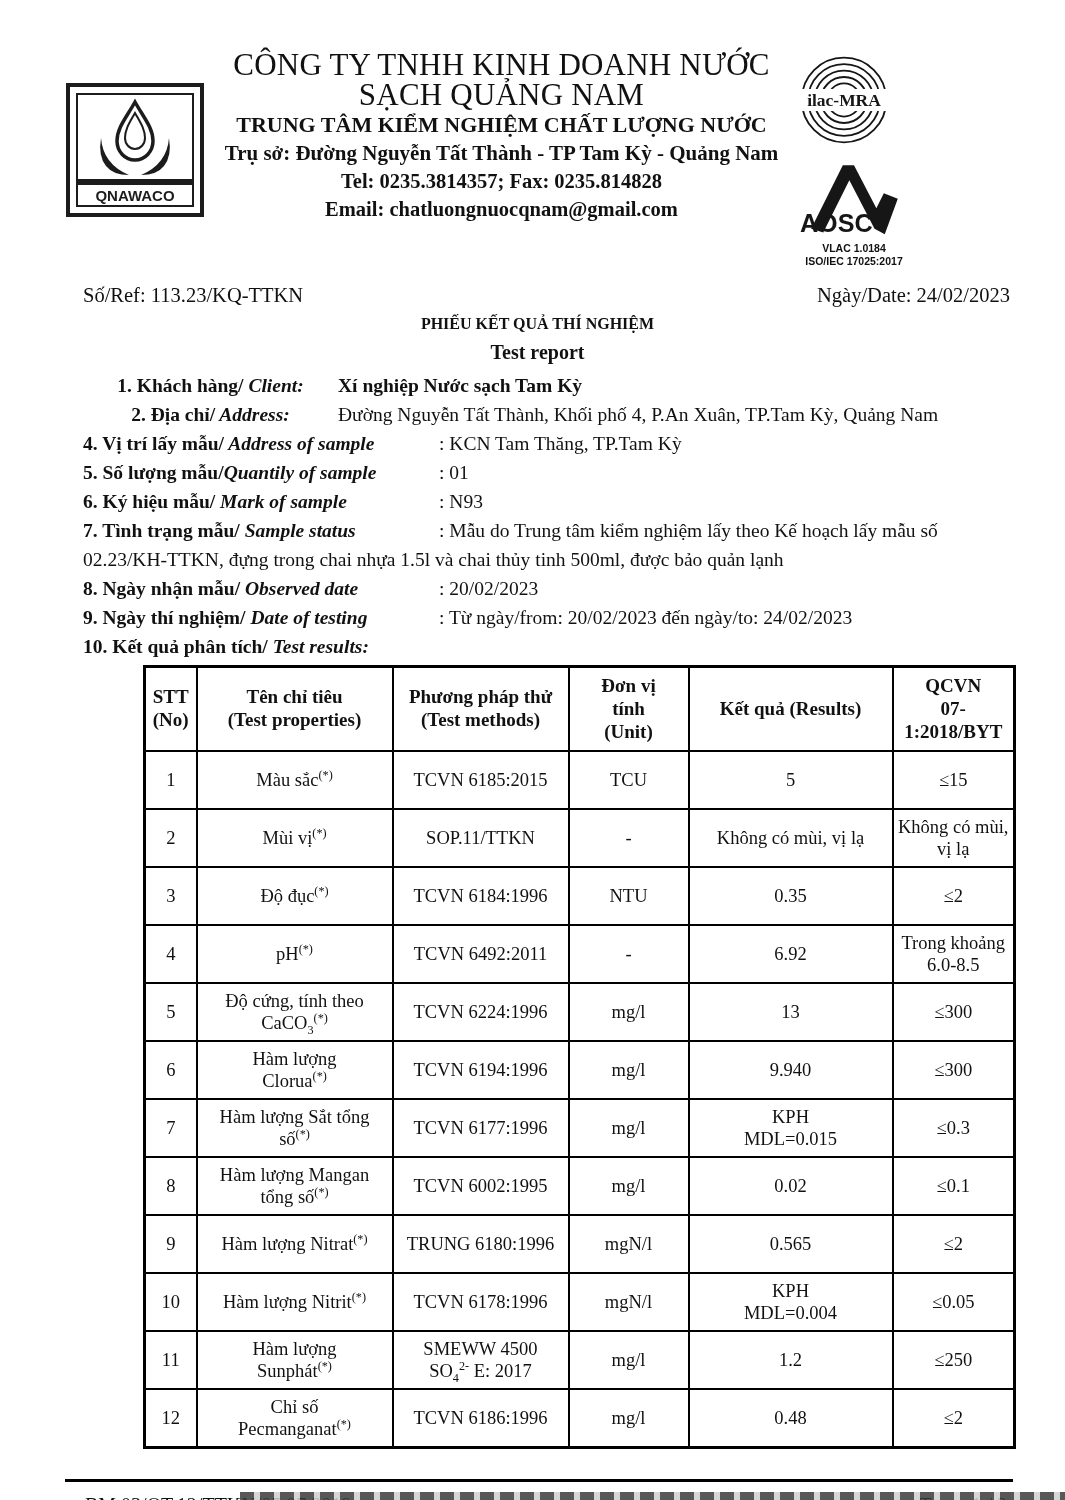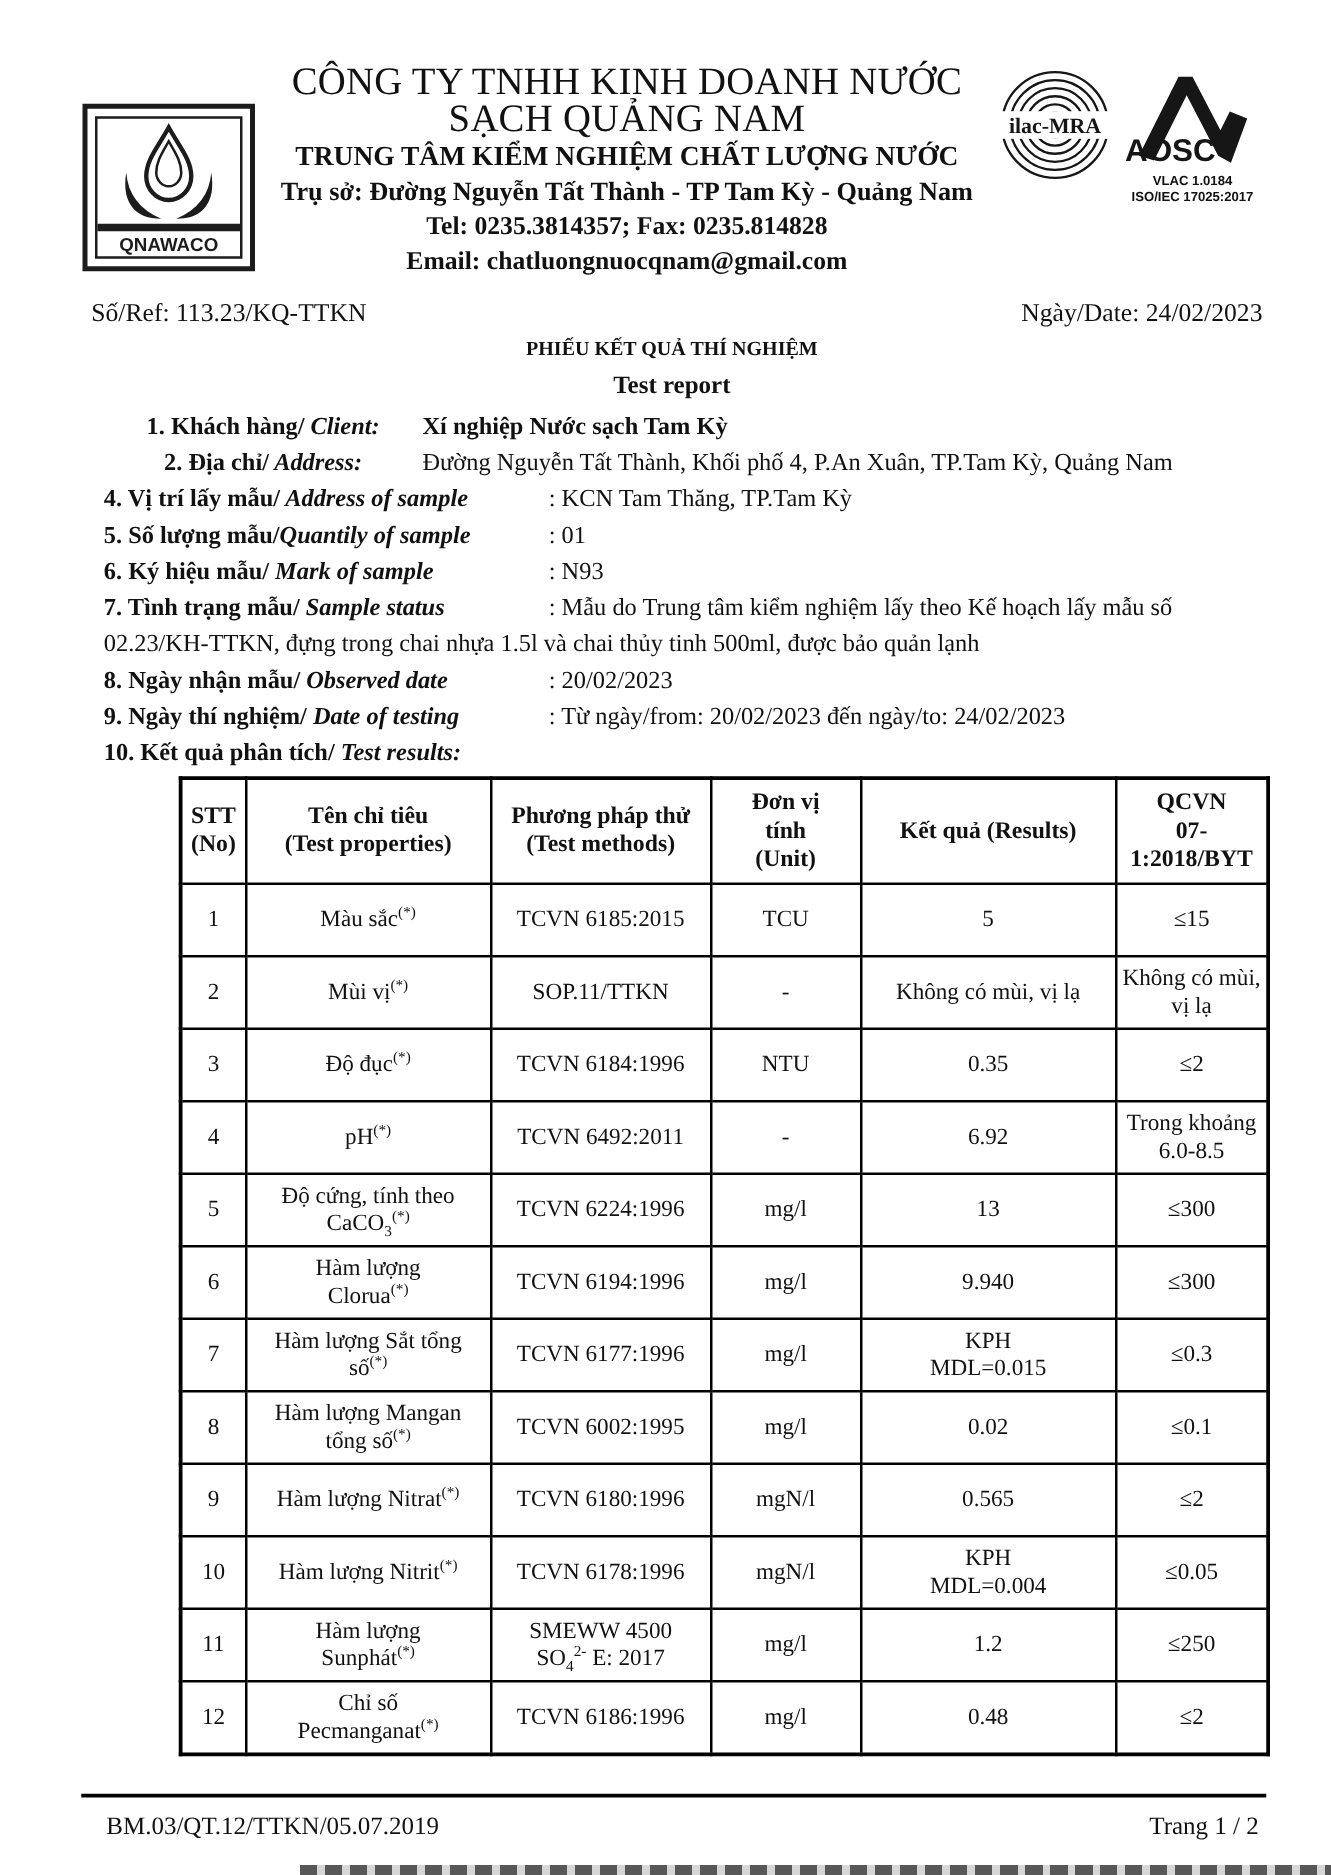--- a/index.html
+++ b/index.html
@@ -18,25 +18,25 @@
   .hdr{display:flex;align-items:flex-start;}
   .hdr-logo{flex:0 0 auto;margin-top:42px;}
   .hdr-center{flex:1 1 auto;text-align:center;padding:0 6px;margin-top:10px;}
   .hdr-right{flex:0 0 auto;width:212px;margin-top:12px;text-align:center;}
   .co-line1{font-size:31px;letter-spacing:.2px;line-height:30px;margin:0;}
   .co-line2{font-size:22px;font-weight:bold;line-height:29px;margin:0;}
   .co-line3{font-size:21px;font-weight:bold;line-height:28px;margin:0;}
   .co-line4{font-size:20.5px;font-weight:bold;line-height:28px;margin:0;}
   .co-line5{font-size:20.5px;font-weight:bold;line-height:29px;margin:0;}
   .email-link{color:#111;cursor:pointer;}
-  .right-logos{display:flex;align-items:flex-start;justify-content:flex-end;gap:8px;}
+  .right-logos{display:flex;align-items:flex-start;justify-content:flex-end;gap:8px;flex-direction:column;}
   .aosc-sub{font-size:10.5px;font-weight:bold;line-height:13px;font-family:"Liberation Sans","DejaVu Sans",sans-serif;}
   
   .meta{display:flex;justify-content:space-between;margin-top:16px;font-size:20.5px;}
-  .meta .m-left{margin-left:8px;text-align:center;}
+  .meta .m-left{margin-left:18px;text-align:center;}
   .doc-title{text-align:center;font-weight:bold;font-size:16px;margin-top:2px;line-height:30px;}
   .doc-subtitle{text-align:center;font-weight:bold;font-size:20px;line-height:26px;}
   
   .fields{margin-left:18px;margin-top:6px;font-size:19.5px;line-height:29px;}
   .field{margin:0;}
   .lblgrp{display:inline-block;vertical-align:top;}
   .lblgrp.w1{min-width:255px;text-align:center;}
   .lblgrp.w2{min-width:356px;}
   .f-label{font-weight:bold;}
   .f-en{font-weight:bold;font-style:italic;}
@@ -234,21 +234,21 @@
       <td class="c-name"><span>Hàm lượng Mangan</span><br><span>tổng số</span><sup>(*)</sup></td>
       <td class="c-method"><span>TCVN 6002:1995</span></td>
       <td class="c-unit">mg/l</td>
       <td class="c-result">0.02</td>
       <td class="c-limit">≤0.1</td>
     </tr>
 
     <tr>
       <td class="c-no">9</td>
       <td class="c-name"><span>Hàm lượng Nitrat</span><sup>(*)</sup></td>
-      <td class="c-method"><span>TCVN 6180:1996</span></td>
+      <td class="c-method"><span>TRUNG 6180:1996</span></td>
       <td class="c-unit">mgN/l</td>
       <td class="c-result">0.565</td>
       <td class="c-limit">≤2</td>
     </tr>
 
     <tr>
       <td class="c-no">10</td>
       <td class="c-name"><span>Hàm lượng Nitrit</span><sup>(*)</sup></td>
       <td class="c-method"><span>TCVN 6178:1996</span></td>
       <td class="c-unit">mgN/l</td>

